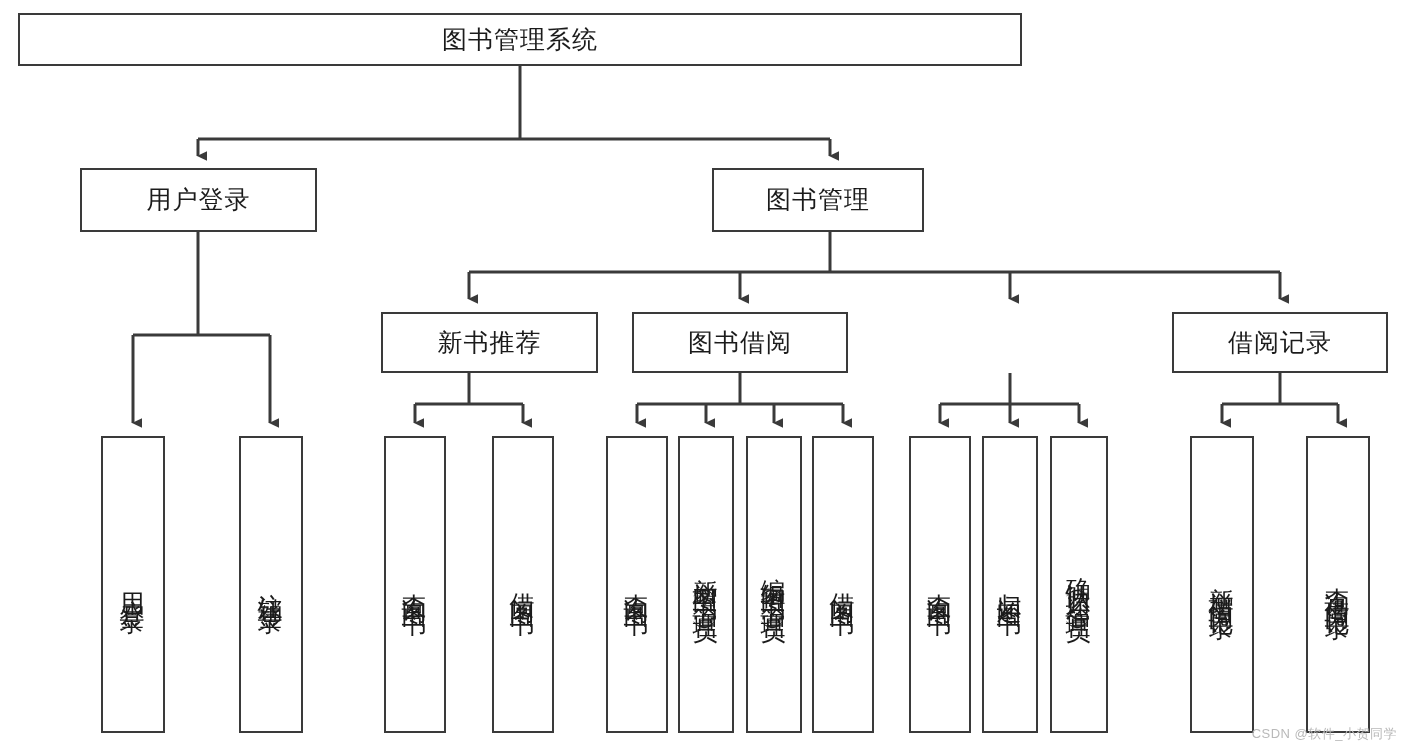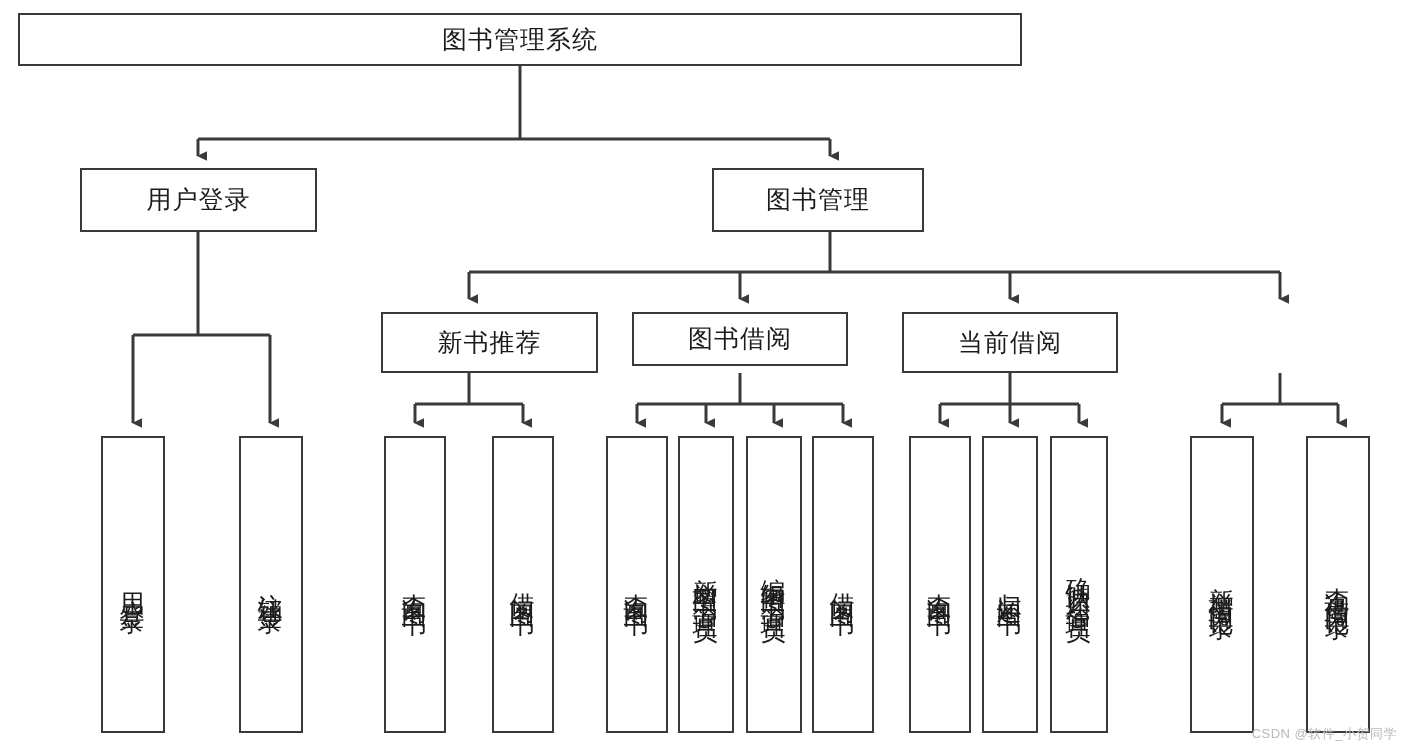--- a/index.html
+++ b/index.html
@@ -128,25 +128,25 @@
   <div class="node-box horizontal" style="left:80px; top:168px; width:237px; height:64px;">
     <span class="node-label">用户登录</span>
   </div>
   <div class="node-box horizontal" style="left:712px; top:168px; width:212px; height:64px;">
     <span class="node-label">图书管理</span>
   </div>
 
   <div class="node-box horizontal" style="left:361px; top:312px; width:217px; height:61px;margin-left:20px;">
     <span class="node-label">新书推荐</span>
   </div>
-  <div class="node-box horizontal" style="left:632px; top:312px; width:216px; height:54px;">
+  <div class="node-box horizontal" style="left:632px; top:312px; width:216px; height:61px;">
     <span class="node-label">图书借阅</span>
   </div>
-  <div class="node-box horizontal" style="left:902px; top:312px; width:216px; height:61px;">
-    <span class="node-label">当前借阅</span>
+  <div class="node-box horizontal" style="left:1172px; top:312px; width:216px; height:61px;">
+    <span class="node-label">借阅记录</span>
   </div>
 
   <div class="node-box vertical" style="left:101px; top:436px; width:64px; height:297px;">
     <span class="node-label">用户登录</span>
   </div>
   <div class="node-box vertical" style="left:239px; top:436px; width:64px; height:297px;">
     <span class="node-label">注销登录</span>
   </div>
 
   <div class="node-box vertical" style="left:384px; top:436px; width:62px; height:297px;">

